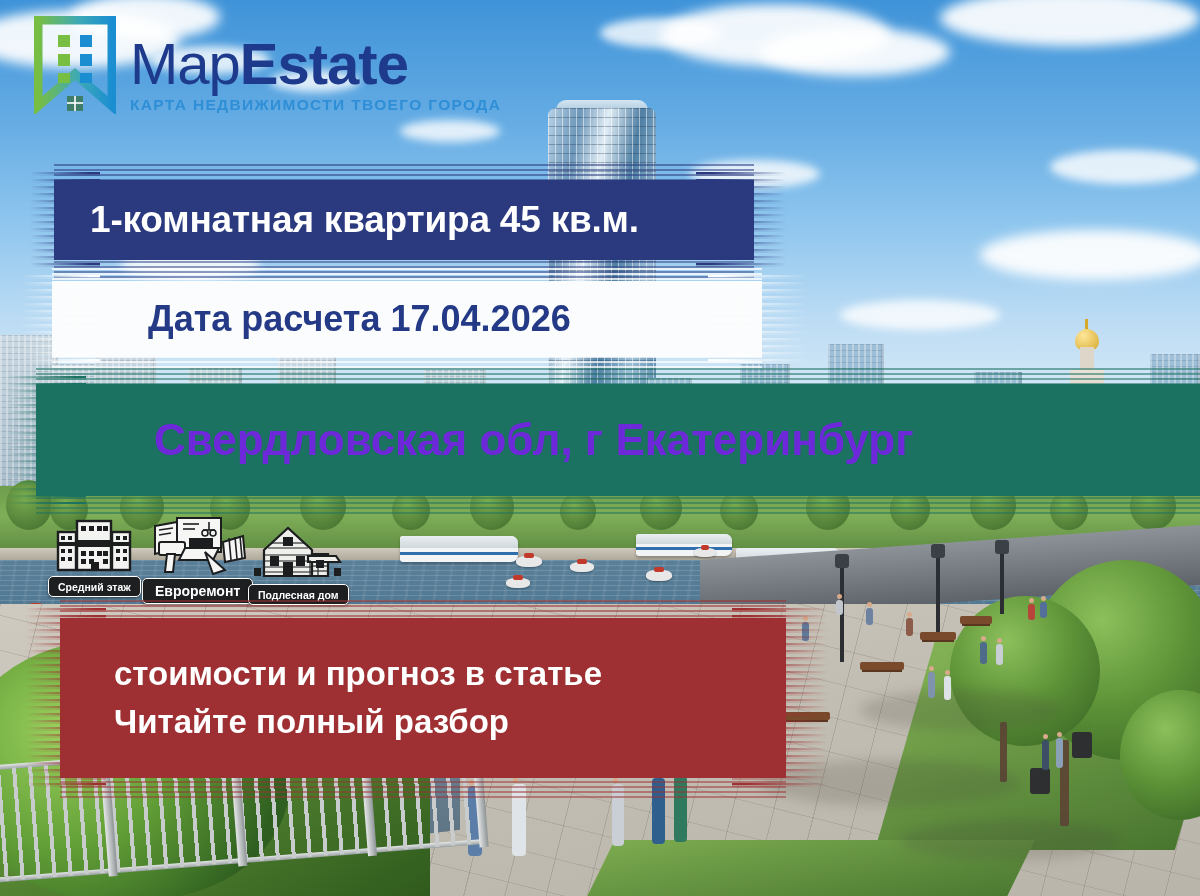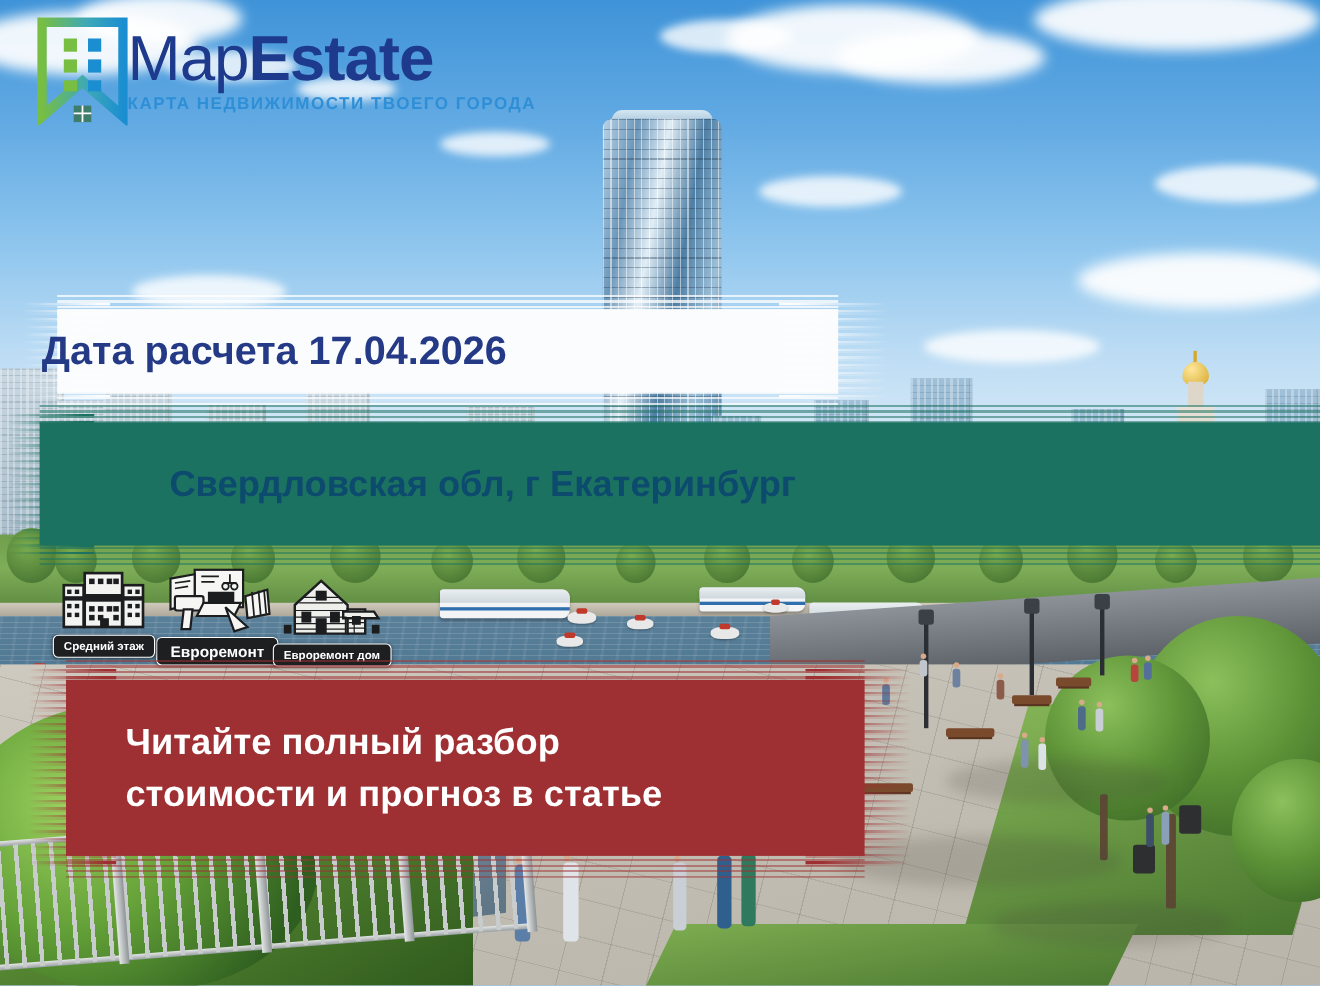--- a/index.html
+++ b/index.html
@@ -109,21 +109,21 @@
   .fence .post{ position:absolute; top:0; width:9px; height:134px;
       background:linear-gradient(90deg,#e6e8e8,#8d9395); }
   .leftgreen{ position:absolute; left:0; top:690px; width:430px; height:206px;
       background:linear-gradient(150deg,#6ea23f 0%,#4b7a2c 60%,#2f5a1d 100%); }
   .leftwater{ position:absolute; left:130px; top:740px; width:330px; height:110px;
       background:linear-gradient(160deg,#7f93a3,#5e7586); transform:skewY(-7deg); }
   .leftfoliage{ position:absolute; left:-40px; top:640px; width:330px; height:260px;
       background:radial-gradient(circle at 30% 35%,#9acf5e 0%,#63a037 40%,#2f5f20 80%); border-radius:45%; }
 
   
-  .logo{ position:absolute; left:34px; top:16px; display:flex; align-items:flex-start; }
+  .logo{ position:absolute; left:34px; top:16px; display:flex; align-items:flex-end; gap:14px; }
   .logo-mark{ position:relative; width:82px; height:98px; }
   .logo-text{ padding-top:10px; }
   .logo-title{ font-size:58px; line-height:.95; font-weight:bold; letter-spacing:-1px; color:#1e3a8c; }
   .logo-title .lt-light{ font-weight:normal; }
   .logo-sub{ margin-top:5px; font-size:15.5px; font-weight:bold; letter-spacing:1.35px; color:#2f8fd6; white-space:nowrap; }
 
   
   .banner{ position:absolute; display:flex; align-items:center; }
   .banner .brush{ position:absolute; inset:0; }
   .banner .txt{ position:relative; z-index:2; }
@@ -147,32 +147,32 @@
   .b-white .edgeL{ position:absolute; left:-18px; top:0; width:80px; height:88px;
       background:repeating-linear-gradient(180deg,#fbfcfd 0 2px,rgba(255,255,255,.4) 2px 4px,transparent 4px 7px);
       -webkit-mask-image:linear-gradient(90deg,transparent,#000 88%); mask-image:linear-gradient(90deg,transparent,#000 88%); }
   .b-white .edgeR{ position:absolute; right:-30px; top:0; width:100px; height:88px;
       background:repeating-linear-gradient(180deg,#fbfcfd 0 2px,rgba(255,255,255,.38) 2px 4px,transparent 4px 7px);
       -webkit-mask-image:linear-gradient(270deg,transparent,#000 85%); mask-image:linear-gradient(270deg,transparent,#000 85%); }
   .b-white .edgeT{ position:absolute; left:14px; top:-7px; width:710px; height:18px;
       background:repeating-linear-gradient(180deg,rgba(255,255,255,.75) 0 2px,transparent 2px 5px); }
   .b-white .edgeB{ position:absolute; left:14px; bottom:-8px; width:710px; height:20px;
       background:repeating-linear-gradient(180deg,rgba(255,255,255,.7) 0 2px,transparent 2px 5px); }
-  .b-white .txt{ color:#243a86; font-size:36px; font-weight:bold; }
+  .b-white .txt{ margin-left:110px; color:#243a86; font-size:36px; font-weight:bold; }
 
   .b-green{ left:22px; top:376px; width:1200px; height:128px; }
   .b-green .fill{ position:absolute; left:14px; top:8px; width:1186px; height:112px; background:#1c7260; }
   .b-green .edgeL{ position:absolute; left:-16px; top:0; width:80px; height:128px;
       background:repeating-linear-gradient(180deg,#1c7260 0 2px,rgba(28,114,96,.35) 2px 4px,transparent 4px 7px);
       -webkit-mask-image:linear-gradient(90deg,transparent,#000 86%); mask-image:linear-gradient(90deg,transparent,#000 86%); }
   .b-green .edgeT{ position:absolute; left:14px; top:-8px; width:1186px; height:20px;
       background:repeating-linear-gradient(180deg,rgba(28,114,96,.55) 0 2px,transparent 2px 5px); }
   .b-green .edgeB{ position:absolute; left:14px; bottom:-10px; width:1186px; height:22px;
       background:repeating-linear-gradient(180deg,rgba(28,114,96,.5) 0 2px,transparent 2px 5px); }
-  .b-green .txt{ margin-left:132px; color:#0c4a6e; font-size:33px; font-weight:bold; line-height:1.42; }
+  .b-green .txt{ margin-left:132px; color:#6d28d9; font-size:44px; font-weight:bold; line-height:1.42; }
 
   .b-red{ left:42px; top:608px; width:760px; height:180px; }
   .b-red .fill{ position:absolute; left:18px; top:10px; width:726px; height:160px; background:#9e3033; }
   .b-red .edgeL{ position:absolute; left:-16px; top:0; width:80px; height:180px;
       background:repeating-linear-gradient(180deg,#9e3033 0 2px,rgba(158,48,51,.35) 2px 4px,transparent 4px 7px);
       -webkit-mask-image:linear-gradient(90deg,transparent,#000 86%); mask-image:linear-gradient(90deg,transparent,#000 86%); }
   .b-red .edgeR{ position:absolute; right:-26px; top:0; width:96px; height:180px;
       background:repeating-linear-gradient(180deg,#9e3033 0 2px,rgba(158,48,51,.32) 2px 4px,transparent 4px 7px);
       -webkit-mask-image:linear-gradient(270deg,transparent,#000 84%); mask-image:linear-gradient(270deg,transparent,#000 84%); }
   .b-red .edgeT{ position:absolute; left:18px; top:-8px; width:726px; height:20px;
@@ -389,20 +389,30 @@
             <line x1="33" y1="87" x2="49" y2="87"></line>
         </g>
       </svg>
     </div>
     <div class="logo-text">
       <div class="logo-title"><span class="lt-light">Map</span><span>Estate</span></div>
       <div class="logo-sub">КАРТА НЕДВИЖИМОСТИ ТВОЕГО ГОРОДА</div>
     </div>
   </div>
 
+  <div class="banner b-blue">
+    <div class="brush">
+      <div class="edgeT"></div>
+        <div class="edgeB"></div>
+        <div class="fill"></div>
+        <div class="edgeL"></div>
+        <div class="edgeR"></div>
+    </div>
+    <div class="txt">1-комнатная квартира 45 кв.м.</div>
+  </div>
 
   <div class="banner b-white">
     <div class="brush">
       <div class="edgeT"></div>
         <div class="edgeB"></div>
         <div class="fill"></div>
         <div class="edgeL"></div>
         <div class="edgeR"></div>
     </div>
     <div class="txt">Дата расчета 17.04.2026</div>
@@ -518,31 +528,31 @@
               <line x1="13" y1="48" x2="59" y2="48"></line>
             <line x1="20" y1="19" x2="52" y2="19"></line>
               <line x1="16" y1="24" x2="56" y2="24"></line>
             <line x1="61" y1="42" x2="75" y2="42"></line>
               <line x1="61" y1="47" x2="75" y2="47"></line>
             <line x1="66" y1="38" x2="66" y2="52"></line>
               <line x1="58" y1="38" x2="58" y2="52"></line>
           </g>
         </svg>
       </div>
-      <div class="cap">Евроремонт дом</div>
+      <div class="cap">Подлесная дом</div>
     </div>
   </div>
 
   <div class="banner b-red">
     <div class="brush">
       <div class="edgeT"></div>
         <div class="edgeB"></div>
         <div class="fill"></div>
         <div class="edgeL"></div>
         <div class="edgeR"></div>
     </div>
     <div class="txt">
+      <div>стоимости и прогноз в статье</div>
       <div>Читайте полный разбор</div>
-      <div>стоимости и прогноз в статье</div>
     </div>
   </div>
 
 </div>
 
 </body></html>

